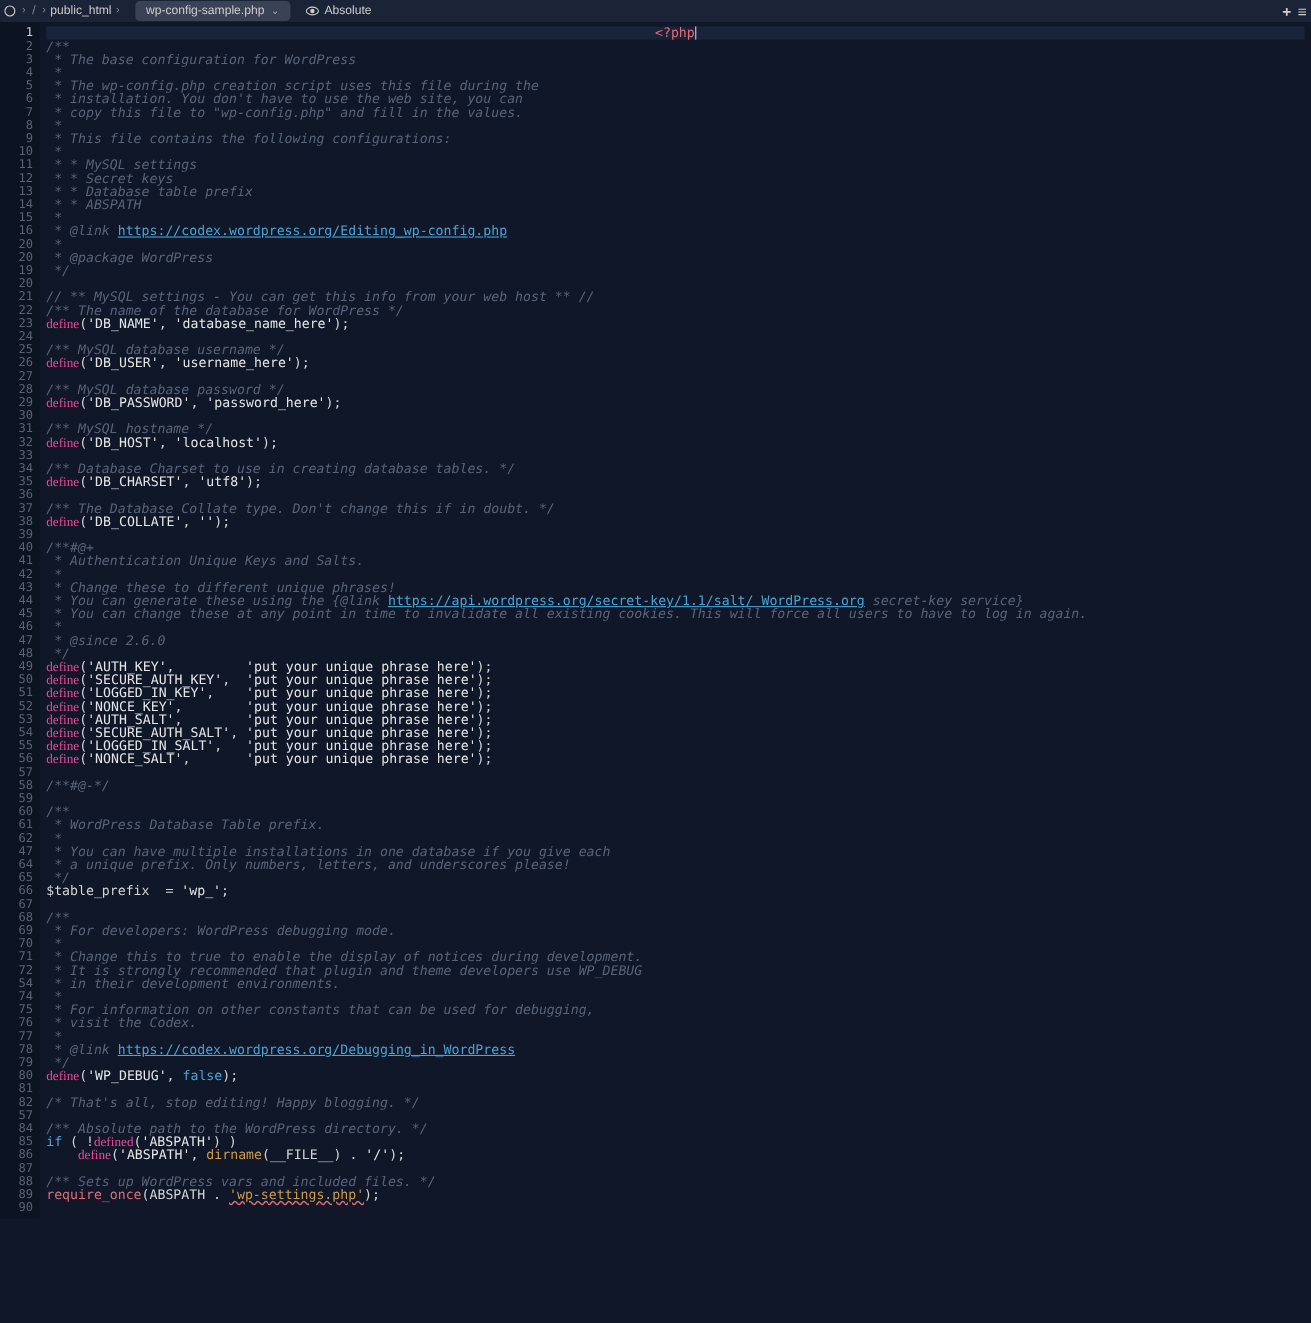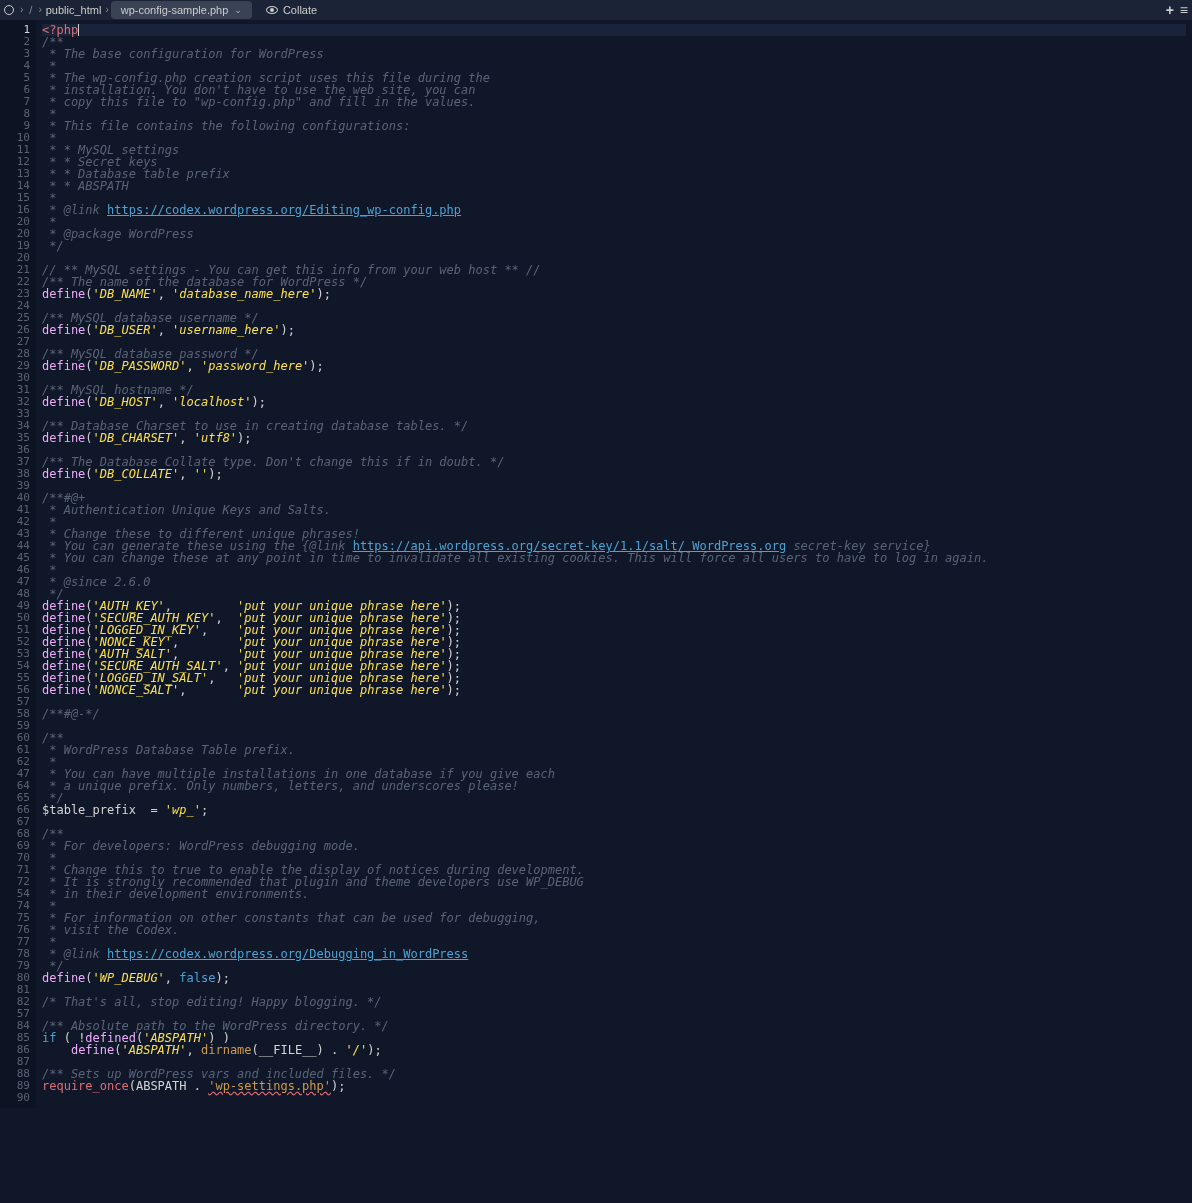--- a/index.html
+++ b/index.html
@@ -29,21 +29,21 @@
   border-radius: 50%;
   display: inline-block;
   margin-right: 4px;
 }
 .topbar .chev { color: #888; padding: 0 2px; font-size: 10px;}
 .topbar .crumb { padding: 0 2px; cursor: pointer; }
 .topbar .tab {
   background: #3a4256;
   padding: 3px 10px;
   border-radius: 4px;
-  margin-left: 0;
+  margin-left: 12px;
   display: flex;
   align-items: center;
   cursor: pointer;
 }
 .topbar .tab .tab-chev { color: #aaa; margin-left: 6px; font-size: 9px;}
 .topbar .preview {
   padding: 3px 8px;
   margin-left: 6px;
   display: flex;
   align-items: center;
@@ -85,27 +85,27 @@
 }
 .gutter div { height: 12px; line-height: 12px; }
 .gutter .cur { color: #cfd4df; }
 .code {
   padding: 4px 6px;
   white-space: pre;
   flex: 1;
   font-size: 12px;
 }
 .code .line { height: 12px; line-height: 12px; display:block; }
-.code .line.cur { background: #19243a; }
+.code .line.cur { background: #19243a; text-align: center; }
 .c-comment { color: #5a6478; font-style: italic; }
 .c-link { color: #4aa3d4; text-decoration: underline; }
 .c-tag { color: #e06c75; }
 .c-kw { color: #4aa3d4; }
-.c-def { color: #f0abfc; }
-.c-str { color: #fde047; font-style: italic; }
+.c-def { color: #ec4899; font-family: Liberation Serif, serif; }
+.c-str { color: #e5e5e5; }
 .c-fn { color: #d19a4a; }
 .c-paren { color: #d4d4d4; }
 .c-var { color: #d4d4d4; }
 .c-bool { color: #4aa3d4; }
 .c-req { color: #e06c75; }
 .c-err { color: #d19a4a; text-decoration: wavy underline #e06c75; }
 .cursor-caret {
   display:inline-block;
   width: 1px; height: 12px;
   background: #ccc;
@@ -121,21 +121,21 @@
   <span class="sep">/</span>
   <span class="chev">›</span>
   <span class="crumb">public_html</span>
   <span class="chev">›</span>
   <span class="tab">
     <span>wp-config-sample.php</span>
     <span class="tab-chev">⌄</span>
   </span>
   <span class="preview">
     <span class="eye"></span>
-    <span>Collate</span>
+    <span>Absolute</span>
   </span>
   <span class="right">
     <span style="font-weight:bold">+</span>
     <span>≡</span>
   </span>
 </div>
 
 <div class="editor">
   <div class="gutter" id="gutter">
       <div class="cur">1</div>

